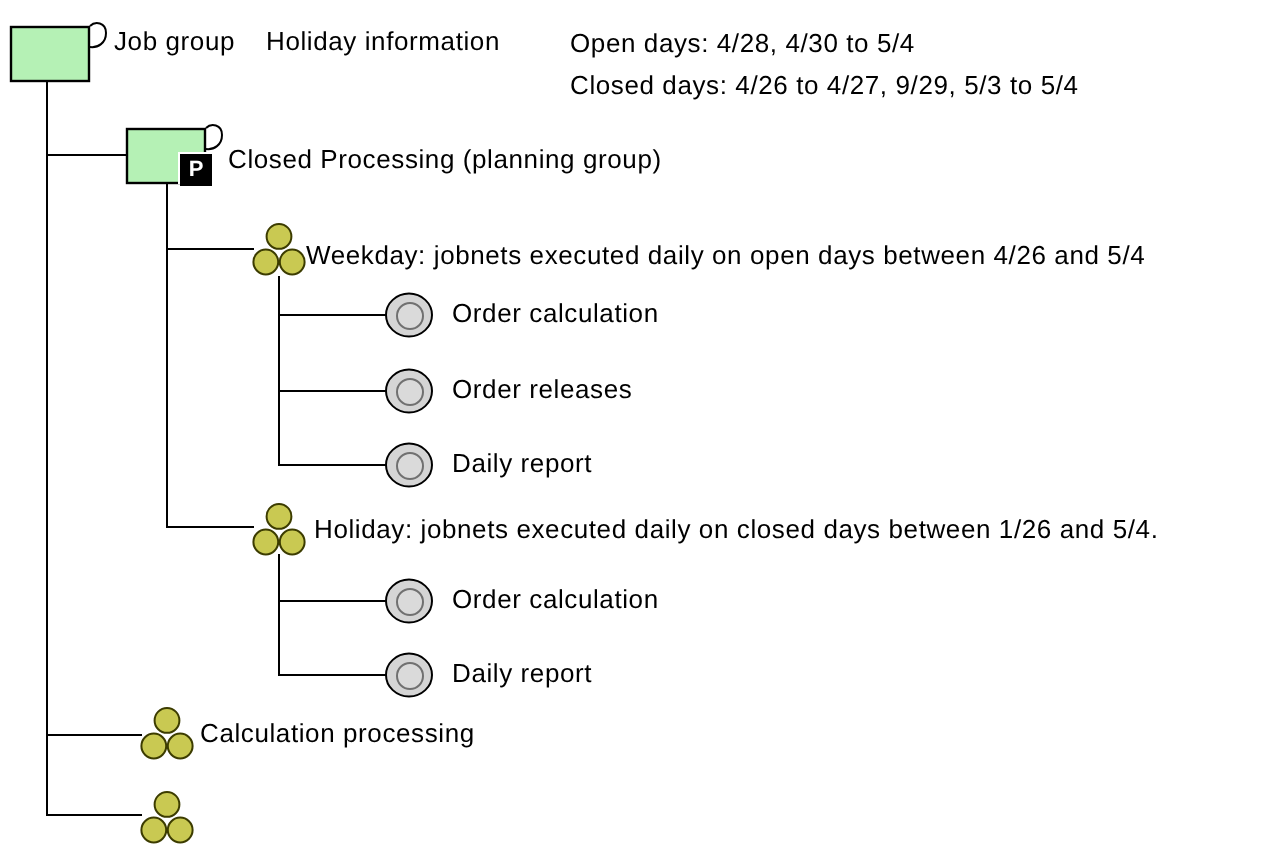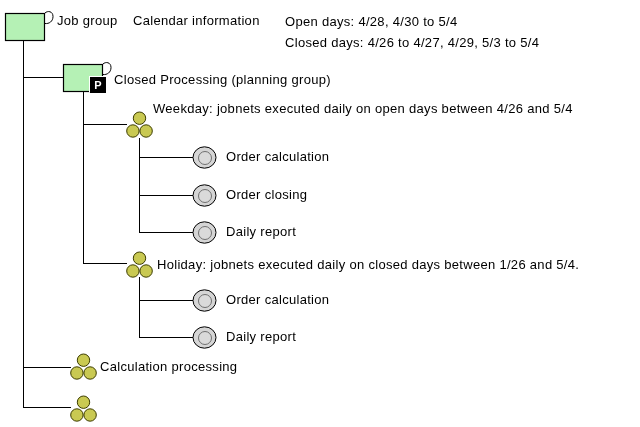--- a/index.html
+++ b/index.html
@@ -118,27 +118,27 @@
     </svg>
   </span>
   <span class="icon" style="left:192px;top:326px">
     <svg width="25" height="23" viewBox="0 0 25 23">
       <ellipse class="job-outer" cx="12.5" cy="11.5" rx="11.5" ry="10.7"></ellipse>
       <circle class="job-inner" cx="13" cy="12" r="6.5"></circle>
     </svg>
   </span>
 
   <span class="label" style="left:57px;top:13px">Job group</span>
-  <span class="label" style="left:133px;top:13px">Calendar information</span>
+  <span class="label" style="left:133px;top:13px">Holiday information</span>
   <span class="label" style="left:285px;top:14px">Open days: 4/28, 4/30 to 5/4</span>
-  <span class="label" style="left:285px;top:35px">Closed days: 4/26 to 4/27, 4/29, 5/3 to 5/4</span>
+  <span class="label" style="left:285px;top:35px">Closed days: 4/26 to 4/27, 9/29, 5/3 to 5/4</span>
 
   <span class="label" style="left:114px;top:72px">Closed Processing (planning group)</span>
-  <span class="label" style="left:153px;top:101px">Weekday: jobnets executed daily on open days between 4/26 and 5/4</span>
+  <span class="label" style="left:153px;top:120px">Weekday: jobnets executed daily on open days between 4/26 and 5/4</span>
   <span class="label" style="left:226px;top:149px">Order calculation</span>
-  <span class="label" style="left:226px;top:187px">Order closing</span>
+  <span class="label" style="left:226px;top:187px">Order releases</span>
   <span class="label" style="left:226px;top:224px">Daily report</span>
   <span class="label" style="left:157px;top:257px">Holiday: jobnets executed daily on closed days between 1/26 and 5/4.</span>
   <span class="label" style="left:226px;top:292px">Order calculation</span>
   <span class="label" style="left:226px;top:329px">Daily report</span>
   <span class="label" style="left:100px;top:359px">Calculation processing</span>
 
 </div>
 
 </body></html>

